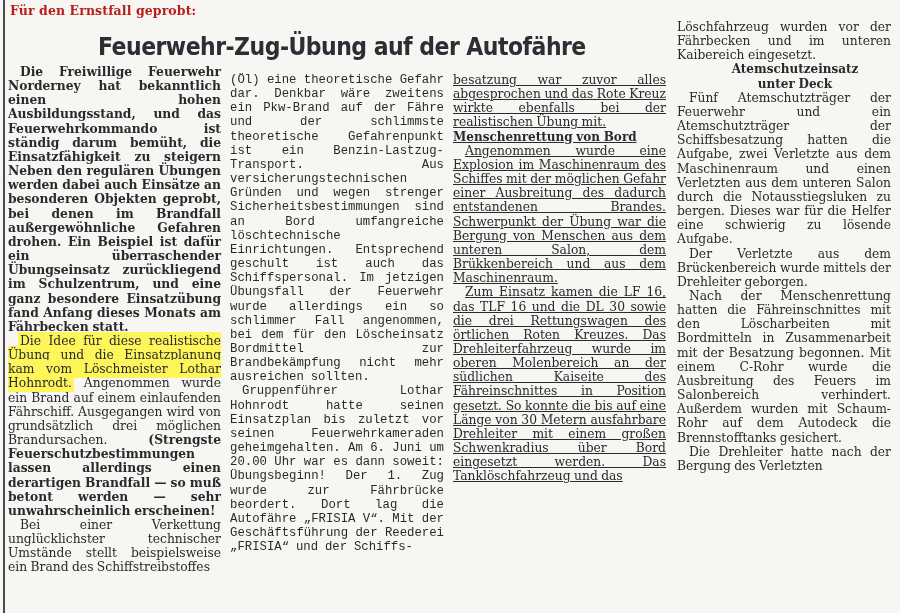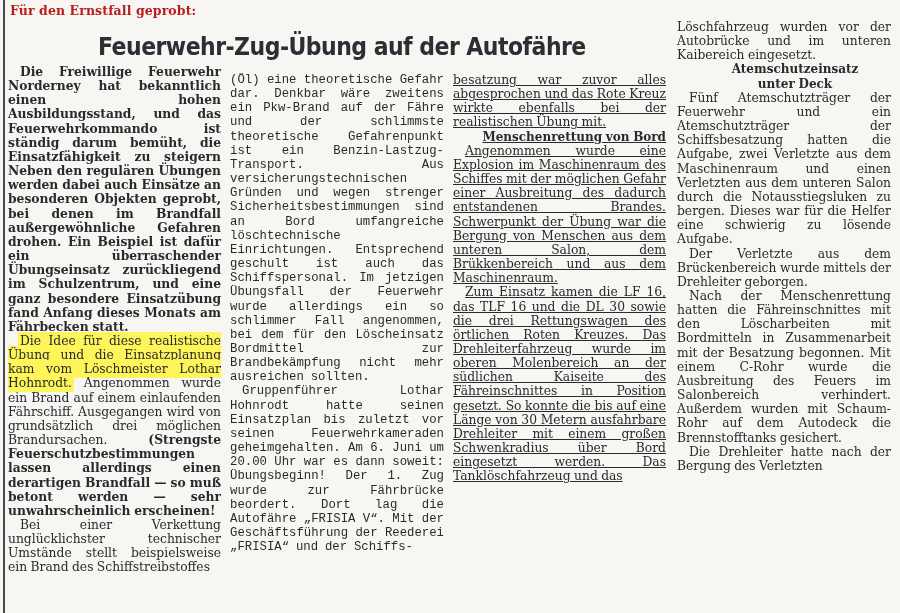--- a/index.html
+++ b/index.html
@@ -30,21 +30,21 @@
   .col {
     position: absolute;
     font-size: 12.3px; line-height: 14.15px;
     text-align: justify;
     word-spacing: -0.5px;
   }
   .col p { margin: 0; text-indent: 12px; }
   .col p.noind { text-indent: 0; }
   .col p.b { font-weight: bold; }
   .col .sub {
-    font-weight: bold; text-align: right; text-indent: 0; margin: 0;
+    font-weight: bold; text-align: left; text-indent: 0; margin: 0;
     font-size: 12px;
   }
   .col .sub.left { text-align: center; padding-left: 22px; }
   .hl { background: #fdf55a; box-shadow: 0 0 0 2px #fdf55a; }
   #c1 { left: 8px;   top: 65px;  width: 213px; }
   #c2 { left: 230px; top: 73px;  width: 214px; font-family: Liberation Mono, monospace; }
   #c3 { left: 453px; top: 73px;  width: 213px; text-decoration: underline; }
   #c4 { left: 677px; top: 20px;  width: 214px; }
 </style>
 </head>
@@ -65,21 +65,21 @@
       <p class="noind">(Öl) eine theoretische Gefahr dar. Denkbar wäre zweitens ein Pkw-Brand auf der Fähre und der schlimmste theoretische Gefahrenpunkt ist ein Benzin-Lastzug-Transport. Aus versicherungstechnischen Gründen und wegen strenger Sicherheitsbestimmungen sind an Bord umfangreiche löschtechnische Einrichtungen. Entsprechend geschult ist auch das Schiffspersonal. Im jetzigen Übungsfall der Feuerwehr wurde allerdings ein so schlimmer Fall angenommen, bei dem für den Löscheinsatz Bordmittel zur Brandbekämpfung nicht mehr ausreichen sollten.</p>
       <p>Gruppenführer Lothar Hohnrodt hatte seinen Einsatzplan bis zuletzt vor seinen Feuerwehrkameraden geheimgehalten. Am 6. Juni um 20.00 Uhr war es dann soweit: Übungsbeginn! Der 1. Zug wurde zur Fährbrücke beordert. Dort lag die Autofähre „FRISIA V“. Mit der Geschäftsführung der Reederei „FRISIA“ und der Schiffs-</p>
     </div>
   <div class="col" id="c3">
       <p class="noind">besatzung war zuvor alles abgesprochen und das Rote Kreuz wirkte ebenfalls bei der realistischen Übung mit.</p>
       <p class="sub">Menschenrettung von Bord</p>
       <p>Angenommen wurde eine Explosion im Maschinenraum des Schiffes mit der möglichen Gefahr einer Ausbreitung des dadurch entstandenen Brandes. Schwerpunkt der Übung war die Bergung von Menschen aus dem unteren Salon, dem Brükkenbereich und aus dem Maschinenraum.</p>
       <p>Zum Einsatz kamen die LF 16, das TLF 16 und die DL 30 sowie die drei Rettungswagen des örtlichen Roten Kreuzes. Das Drehleiterfahrzeug wurde im oberen Molenbereich an der südlichen Kaiseite des Fähreinschnittes in Position gesetzt. So konnte die bis auf eine Länge von 30 Metern ausfahrbare Drehleiter mit einem großen Schwenkradius über Bord eingesetzt werden. Das Tanklöschfahrzeug und das</p>
     </div>
   <div class="col" id="c4">
-      <p class="noind">Löschfahrzeug wurden vor der Autobrücke und im unteren Kaibereich eingesetzt.</p>
+      <p class="noind">Löschfahrzeug wurden vor der Fährbecken und im unteren Kaibereich eingesetzt.</p>
       <p class="sub left">Atemschutzeinsatz</p>
       <p class="sub left">unter Deck</p>
       <p>Fünf Atemschutzträger der Feuerwehr und ein Atemschutzträger der Schiffsbesatzung hatten die Aufgabe, zwei Verletzte aus dem Maschinenraum und einen Verletzten aus dem unteren Salon durch die Notausstiegsluken zu bergen. Dieses war für die Helfer eine schwierig zu lösende Aufgabe.</p>
       <p>Der Verletzte aus dem Brückenbereich wurde mittels der Drehleiter geborgen.</p>
       <p>Nach der Menschenrettung hatten die Fähreinschnittes mit den Löscharbeiten mit Bordmitteln in Zusammenarbeit mit der Besatzung begonnen. Mit einem C-Rohr wurde die Ausbreitung des Feuers im Salonbereich verhindert. Außerdem wurden mit Schaum-Rohr auf dem Autodeck die Brennstofftanks gesichert.</p>
       <p>Die Drehleiter hatte nach der Bergung des Verletzten</p>
     </div>
 </div>
 
 </body></html>

